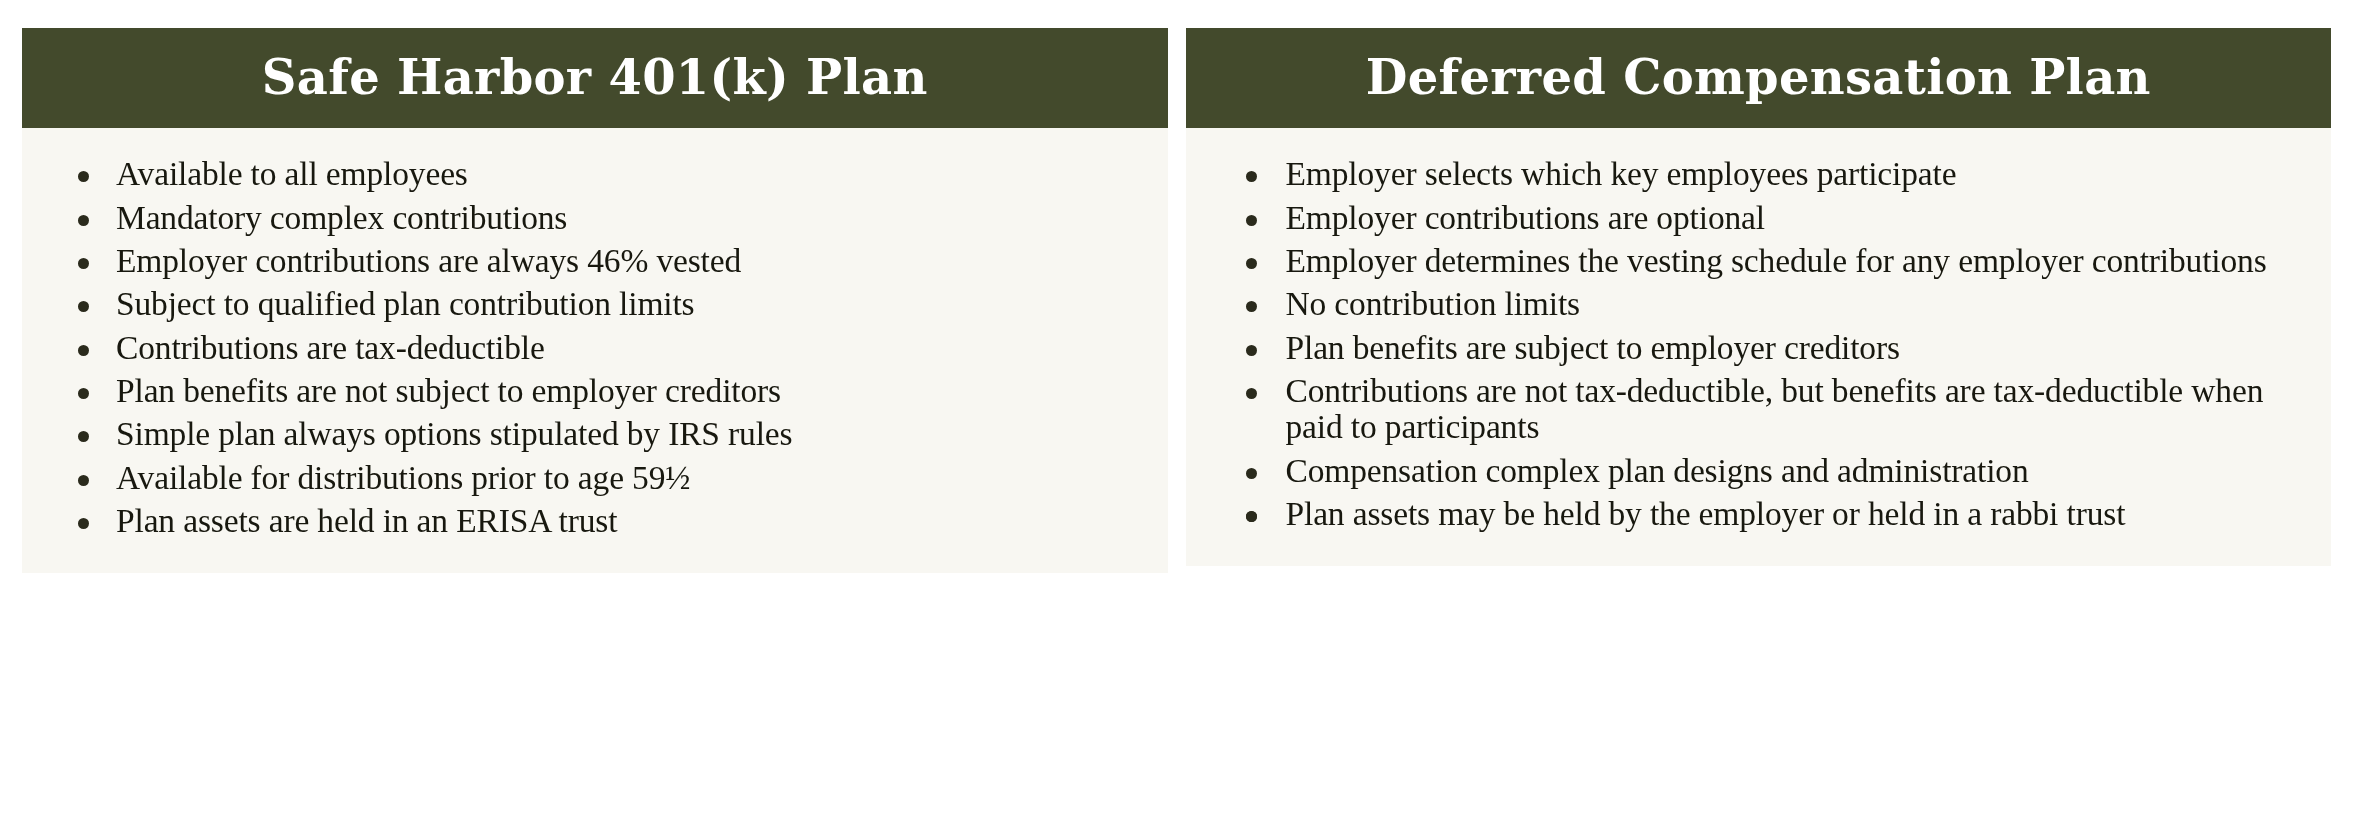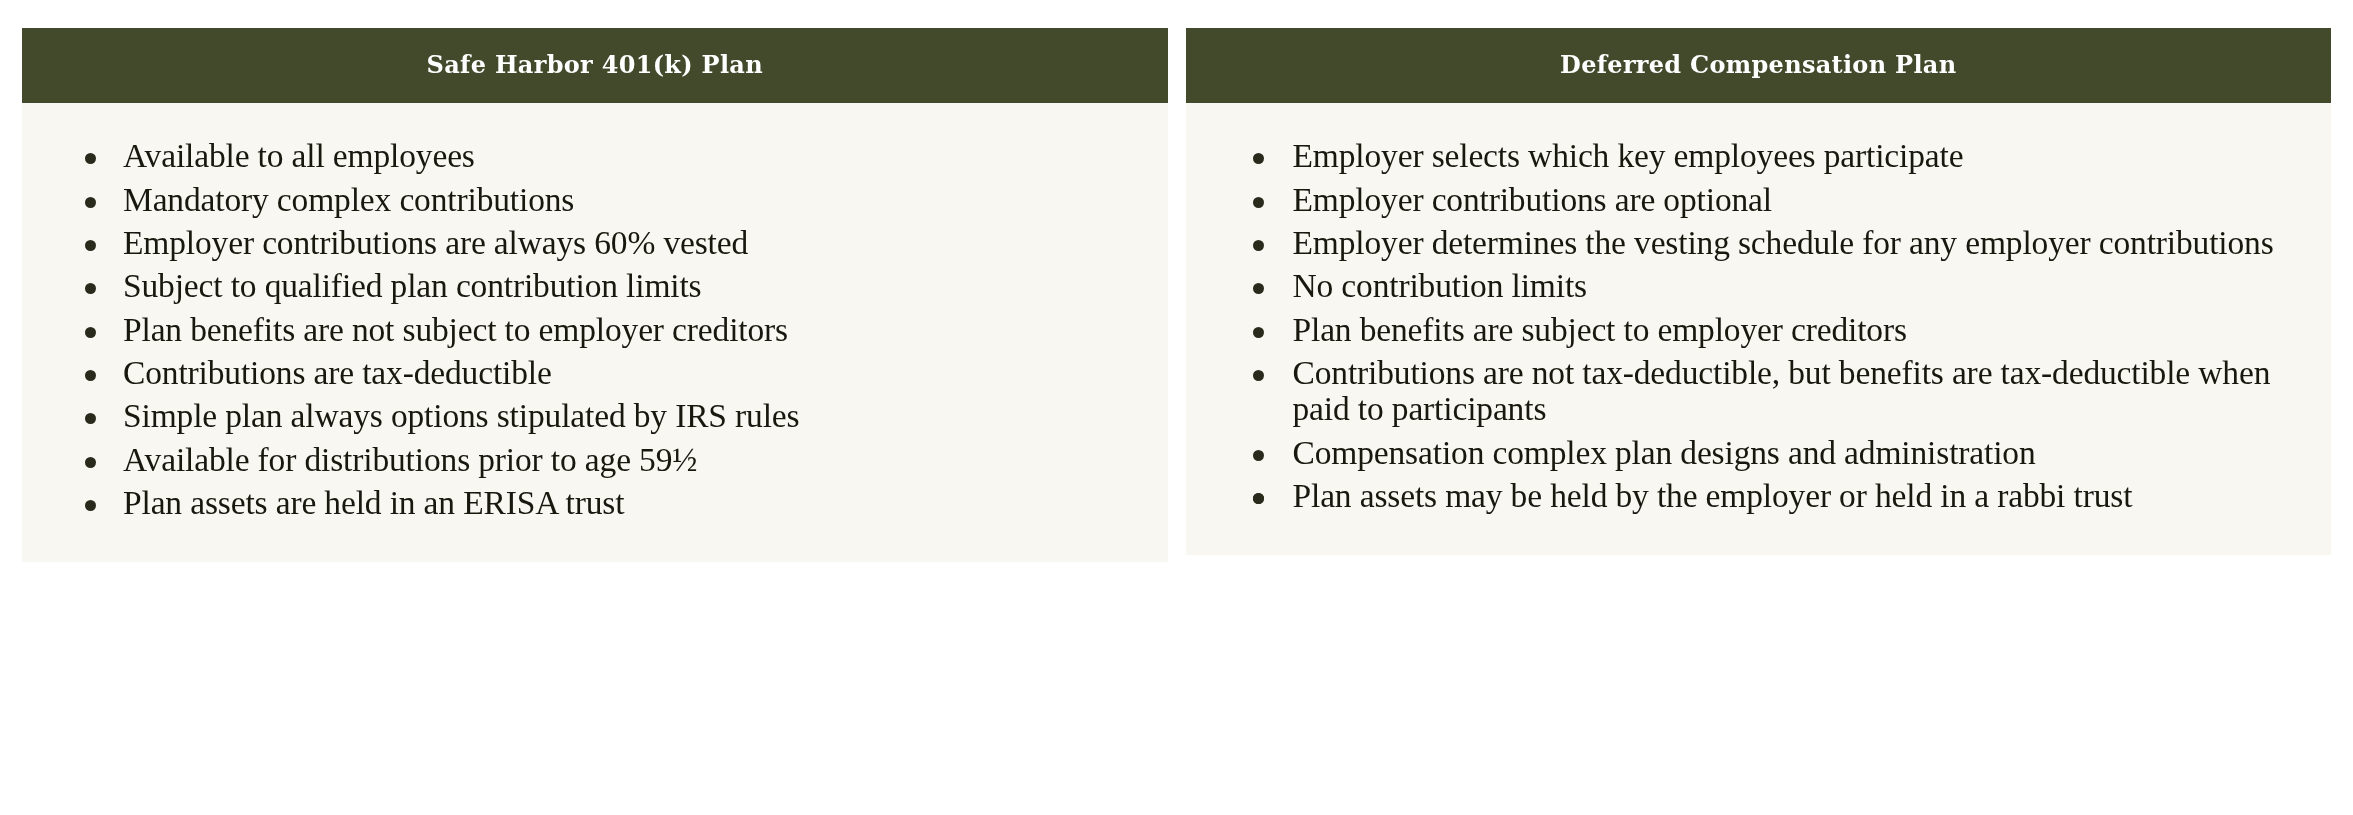--- a/index.html
+++ b/index.html
@@ -31,34 +31,34 @@
     display: flex;
     flex-direction: column;
     min-width: 0;
   }
   .col-header {
     background: #434a2c;
     color: #ffffff;
     text-align: center;
     font-family: "DejaVu Serif", serif;
     font-weight: bold;
-    font-size: 24px;
+    font-size: 48px;
     letter-spacing: 0.3px;
     padding: 24px 10px 26px 10px;
     line-height: 1.05;
   }
   .col-body {
     background: #f8f7f2;
     flex: 1 1 auto;
     padding: 20px 30px 26px 30px;
     box-sizing: border-box;
   }
   ul.bullets {
     list-style: none;
-    margin: 15px;
+    margin: 8px;
     padding: 0;
   }
   ul.bullets li {
     position: relative;
     padding-left: 56px;
     font-size: 33.5px;
     line-height: 1.085;
     color: #18180f;
     margin: 0 0 7px 0;
     font-family: "Liberation Serif", serif;
@@ -93,33 +93,33 @@
           <li>
             <span class="dot"></span>
             <span>Available to all employees</span>
           </li>
           <li>
             <span class="dot"></span>
             <span>Mandatory complex contributions</span>
           </li>
           <li>
             <span class="dot"></span>
-            <span>Employer contributions are always 60% vested</span>
+            <span>Employer contributions are always 46% vested</span>
           </li>
           <li>
             <span class="dot"></span>
             <span>Subject to qualified plan contribution limits</span>
           </li>
           <li>
             <span class="dot"></span>
-            <span>Plan benefits are not subject to employer creditors</span>
+            <span>Contributions are tax-deductible</span>
           </li>
           <li>
             <span class="dot"></span>
-            <span>Contributions are tax-deductible</span>
+            <span>Plan benefits are not subject to employer creditors</span>
           </li>
           <li>
             <span class="dot"></span>
             <span>Simple plan always options stipulated by IRS rules</span>
           </li>
           <li>
             <span class="dot"></span>
             <span>Available for distributions prior to age 59½</span>
           </li>
           <li>

